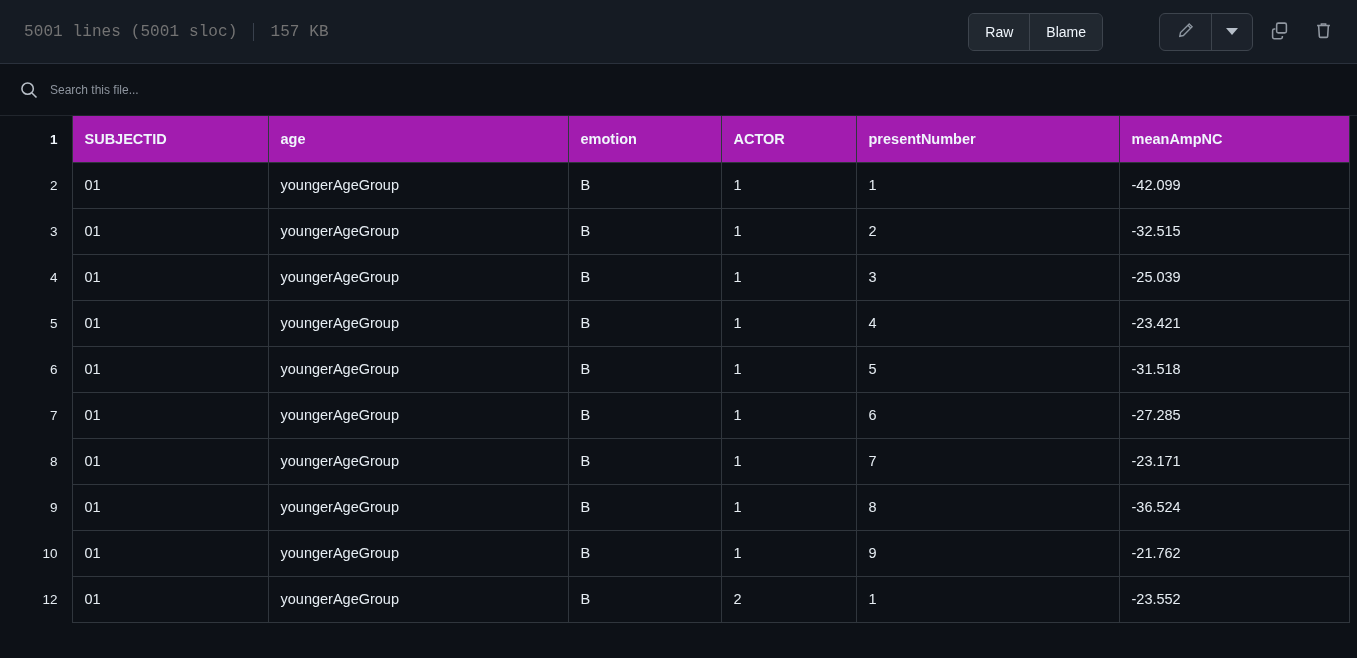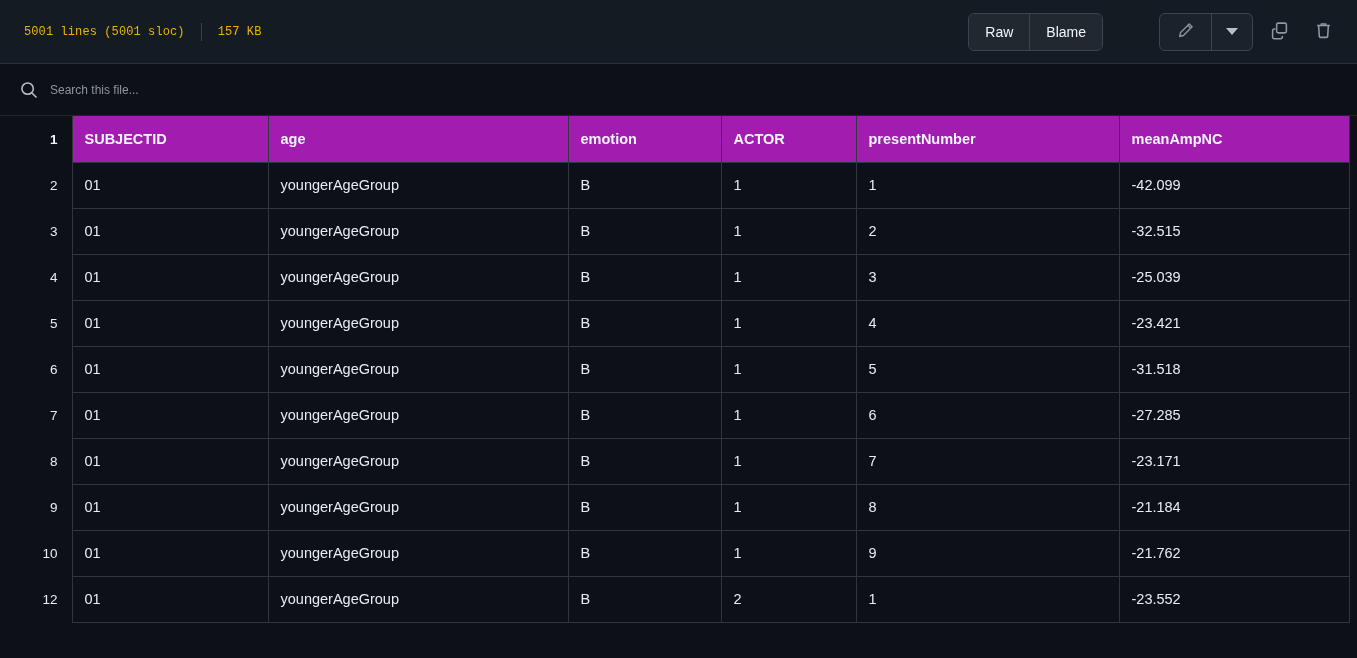--- a/index.html
+++ b/index.html
@@ -35,22 +35,22 @@
     border-bottom: 1px solid #2a313c;
     display: flex;
     align-items: center;
     padding: 0 16px 0 24px;
     position: relative;
   }
   .meta-group {
     display: flex;
     align-items: center;
     font-family: "Liberation Mono", "DejaVu Sans Mono", monospace;
-    font-size: 12px;
-    color: #eab308;
+    font-size: 16px;
+    color: #737373;
     letter-spacing: 0.1px;
   }
   .meta-lines { white-space: nowrap; }
   .meta-sep {
     width: 1px;
     height: 18px;
     background: #39414d;
     margin: 0 16px;
   }
   .meta-size { white-space: nowrap; }
@@ -354,21 +354,21 @@
           <td>7</td>
           <td class="last-col">-23.171</td>
         </tr>
         <tr>
           <td class="gutter-cell">9</td>
           <td>01</td>
           <td>youngerAgeGroup</td>
           <td>B</td>
           <td>1</td>
           <td>8</td>
-          <td class="last-col">-21.184</td>
+          <td class="last-col">-36.524</td>
         </tr>
         <tr>
           <td class="gutter-cell">10</td>
           <td>01</td>
           <td>youngerAgeGroup</td>
           <td>B</td>
           <td>1</td>
           <td>9</td>
           <td class="last-col">-21.762</td>
         </tr>

